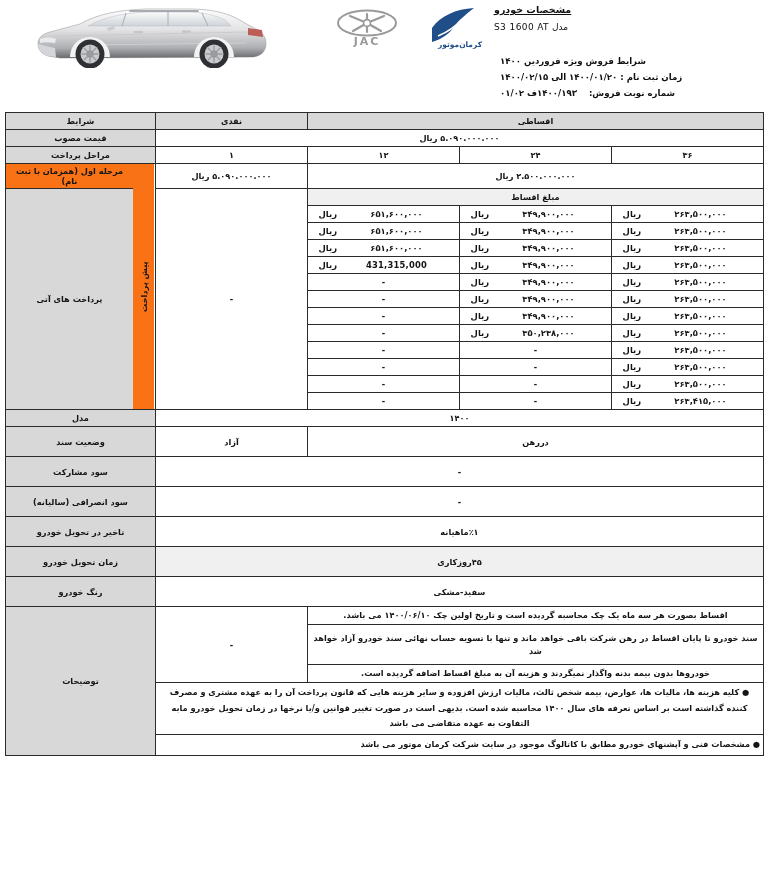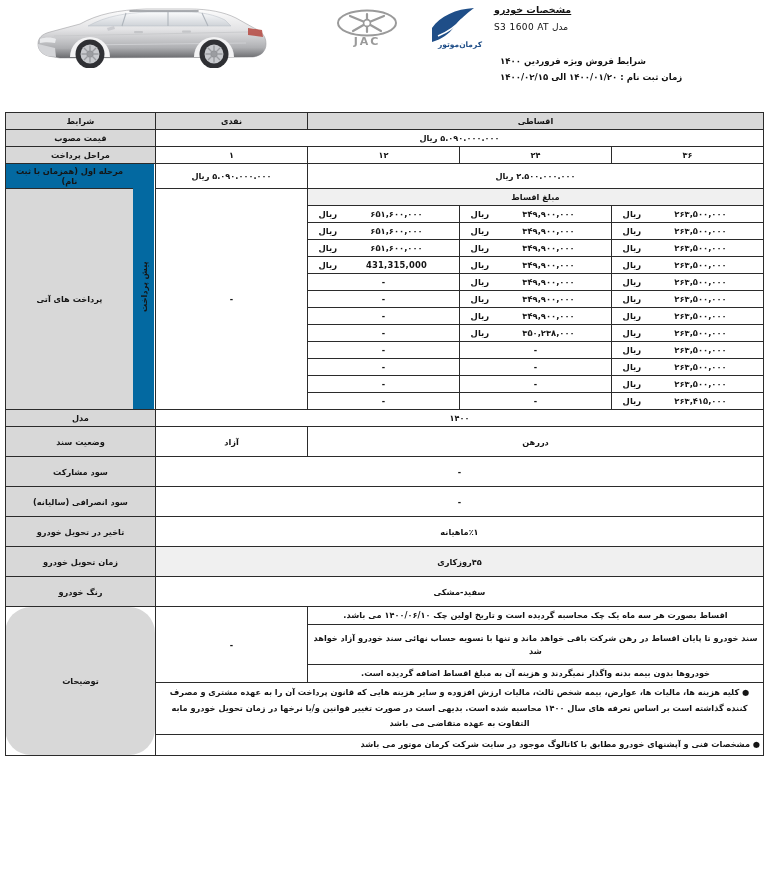--- a/index.html
+++ b/index.html
@@ -97,21 +97,21 @@
     font-weight: bold;
     color: #151515;
     height: 17px;
   }
   .lbl {
     background: #d8d8d8;
     font-size: 7.6px;
     width: 136px;
   }
   .lbl-sub {
-    background: #0369a1;
+    background: #f97316;
     font-size: 6.6px;
   }
   .shade { background: #d8d8d8; }
   .shade-light { background: #f0f0f0; margin-top: 44px; }
   .money {
     font-size: 8.6px;
     letter-spacing: 0.2px;
   }
   .money-big {
     font-size: 10px;
@@ -149,21 +149,21 @@
     line-height: 1.6;
   }
   .bullets td {
     font-size: 6.8px;
     text-align: right;
     padding: 5px 10px 5px 10px;
     line-height: 1.9;
     font-weight: bold;
   }
   .bullets .b2 { text-align: right; }
-  .desc-label { font-size: 7.6px; border-radius: 26px; }
+  .desc-label { font-size: 7.6px; }
   .price-row td { height: 22px; }
   .hdr-row td { height: 19px; }
 </style>
 </head>
 <body>
 
 <div class="page">
 
   <div class="header">
 
@@ -249,20 +249,25 @@
 
     <div class="head-right">
       <div class="title-main">مشخصات خودرو</div>
       <div class="model-line">
         <span>مدل</span>
         <span class="mval">S3 1600 AT</span>
       </div>
       <div class="terms-block">
         <div>شرایط فروش ویژه فروردین ۱۴۰۰</div>
         <div>زمان ثبت نام : ۱۴۰۰/۰۱/۲۰ الی ۱۴۰۰/۰۲/۱۵</div>
+        <div>
+          <span>شماره نوبت فروش:</span>
+          &nbsp;&nbsp;
+          <span>۱۴۰۰/۱۹۳ف ۰۱/۰۲</span>
+        </div>
       </div>
     </div>
   </div>
 
   <table class="main">
     <colgroup>
       <col style="width:152px">
       <col style="width:152px">
       <col style="width:152px">
       <col style="width:152px">

